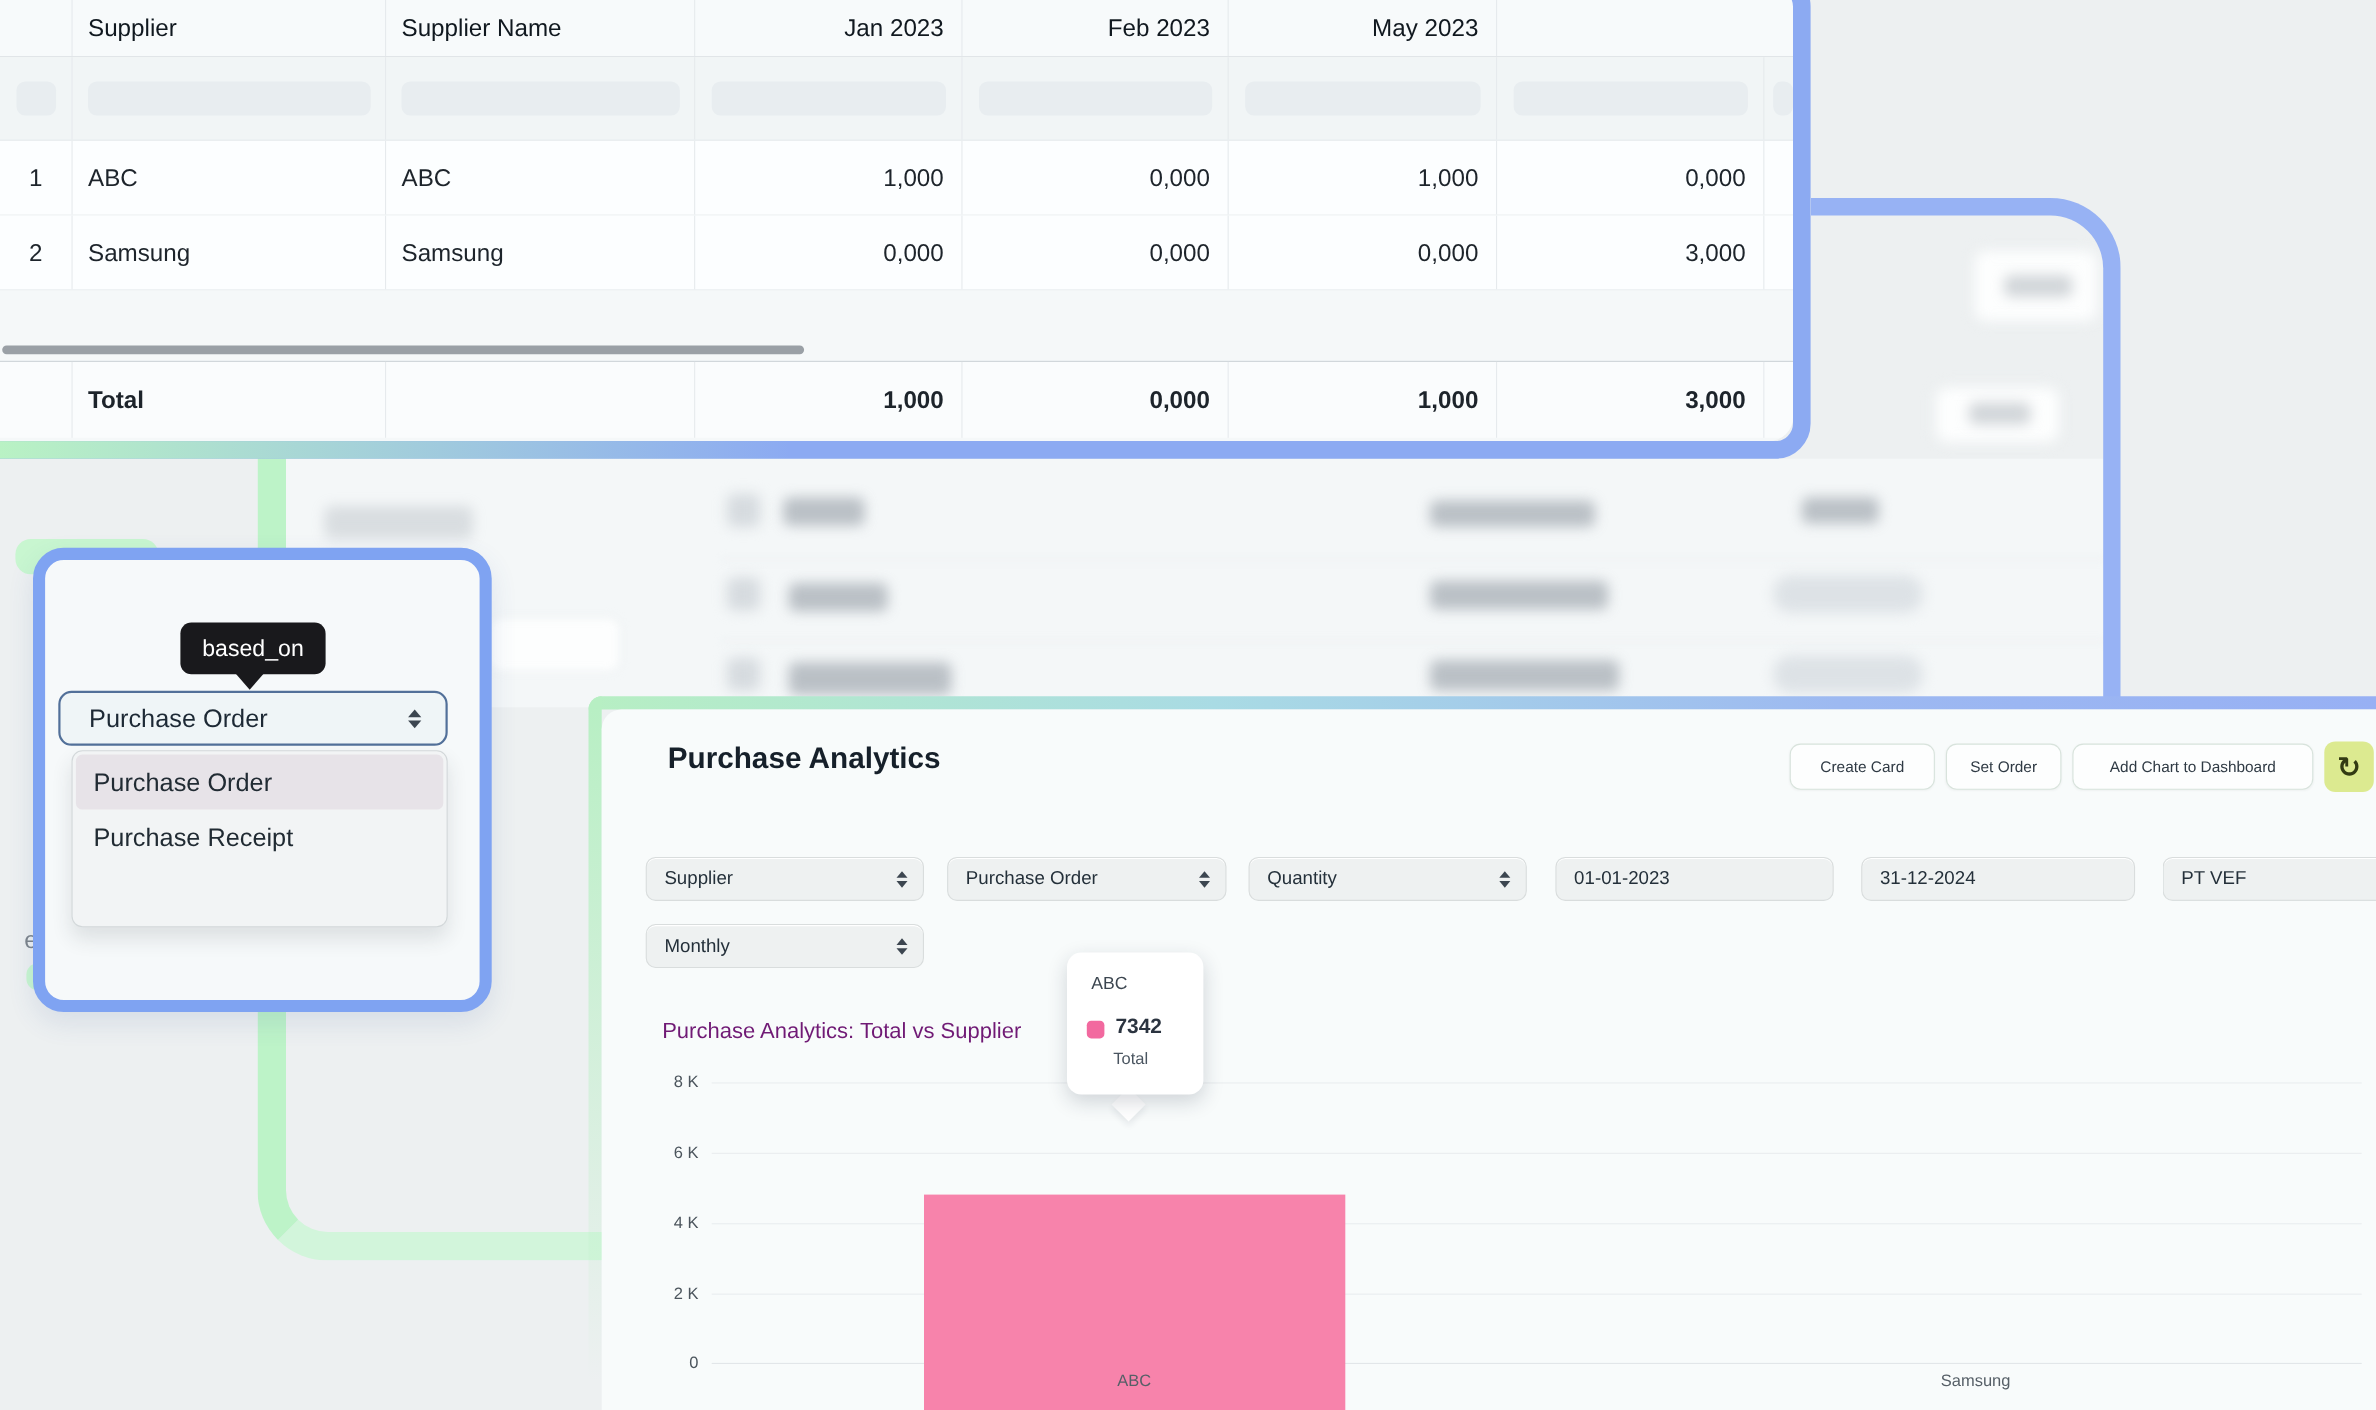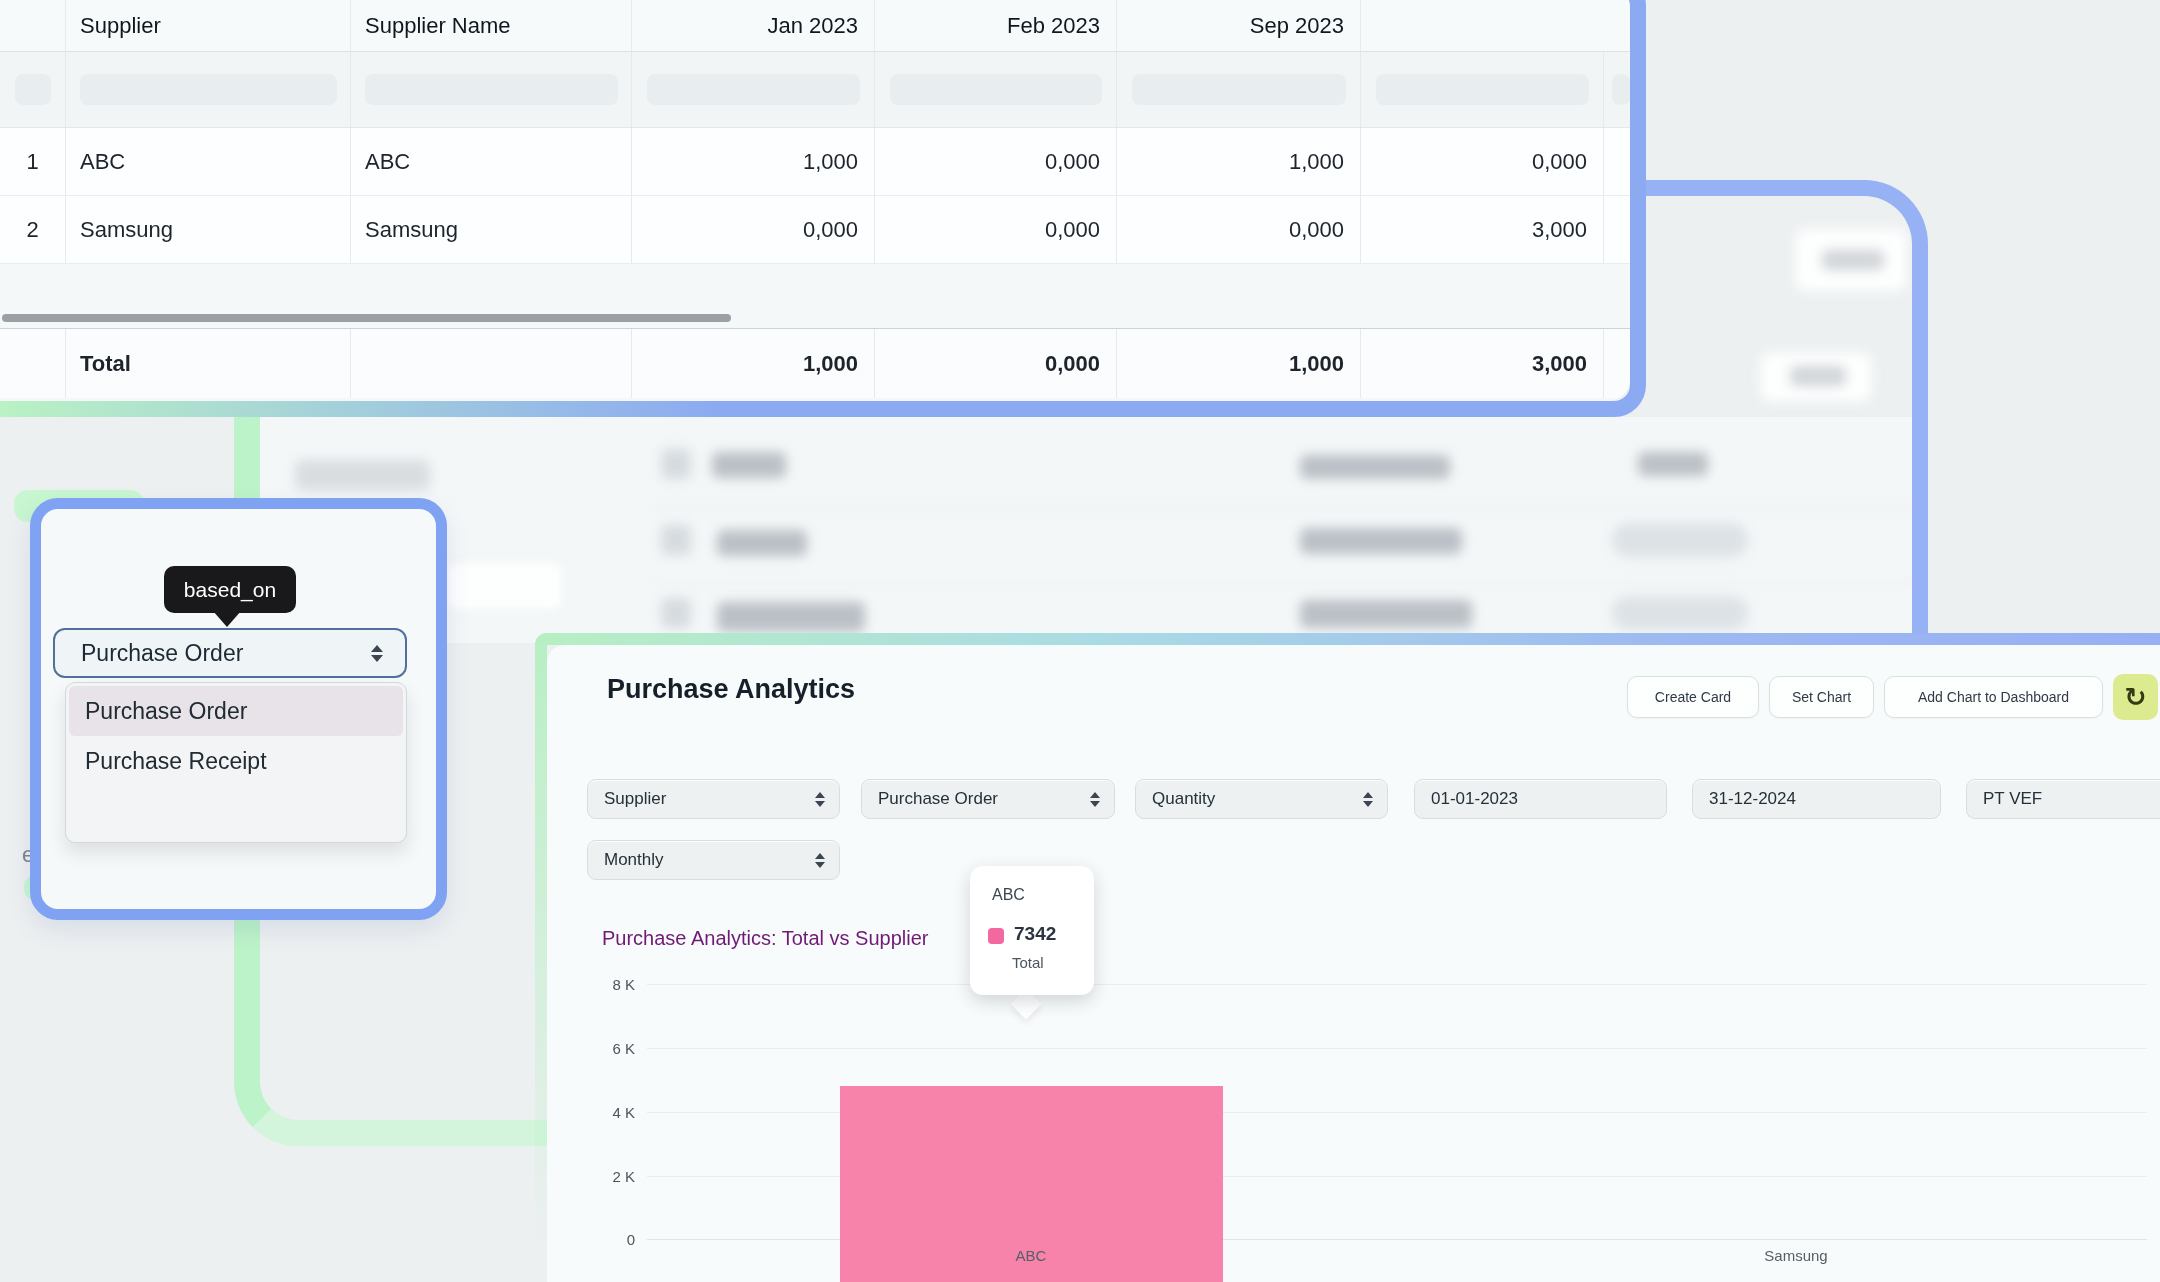--- a/index.html
+++ b/index.html
@@ -147,21 +147,21 @@
   <div class="abs ring-c"></div>
   <div class="abs ring-b"></div>
 
   <div class="abs table-panel">
     <div class="tgrid trow-head">
       <div class="c c-num hd"></div>
       <div class="c c-left hd">Supplier</div>
       <div class="c c-left hd">Supplier Name</div>
       <div class="c c-right hd">Jan 2023</div>
       <div class="c c-right hd">Feb 2023</div>
-      <div class="c c-right hd">Sep 2023</div>
+      <div class="c c-right hd">May 2023</div>
       <div class="c last"></div>
     </div>
     <div class="tgrid trow-filter">
       <div class="c c-num">
           <div class="fpill" style="width:36px;"></div>
         </div>
       <div class="c c-left">
           <div class="fpill" style="width:257px;"></div>
         </div>
       <div class="c c-left">
@@ -234,21 +234,21 @@
   <div class="abs bo-menu">
     <div class="bo-item sel">Purchase Order</div>
     <div class="bo-item">Purchase Receipt</div>
   </div>
 
   <div class="abs an-top"></div>
   <div class="abs an-left"></div>
   <div class="abs an-panel">
     <div class="abs an-title">Purchase Analytics</div>
     <div class="btn" style="left:1080px;width:132px;">Create Card</div>
-    <div class="btn" style="left:1222px;width:105px;">Set Chart</div>
+    <div class="btn" style="left:1222px;width:105px;">Set Order</div>
     <div class="btn" style="left:1337px;width:219px;border-radius:10px;">Add Chart to Dashboard</div>
     <div class="btn-refresh">
         <span>↻</span>
       </div>
 
     <div class="fpill2" style="left:40px;top:134px;width:253px;">
       <span class="lbl">Supplier</span>
       <span class="chev sm">
           <i class="up"></i>
           <i class="dn"></i>

